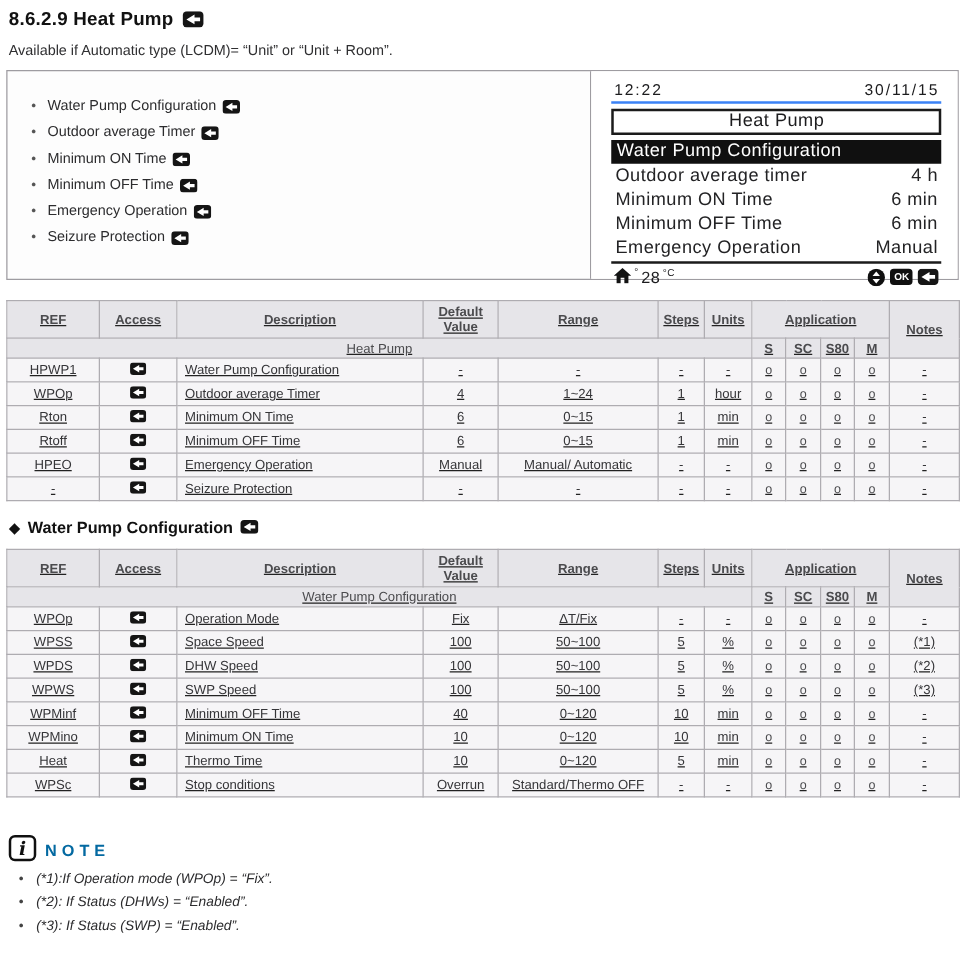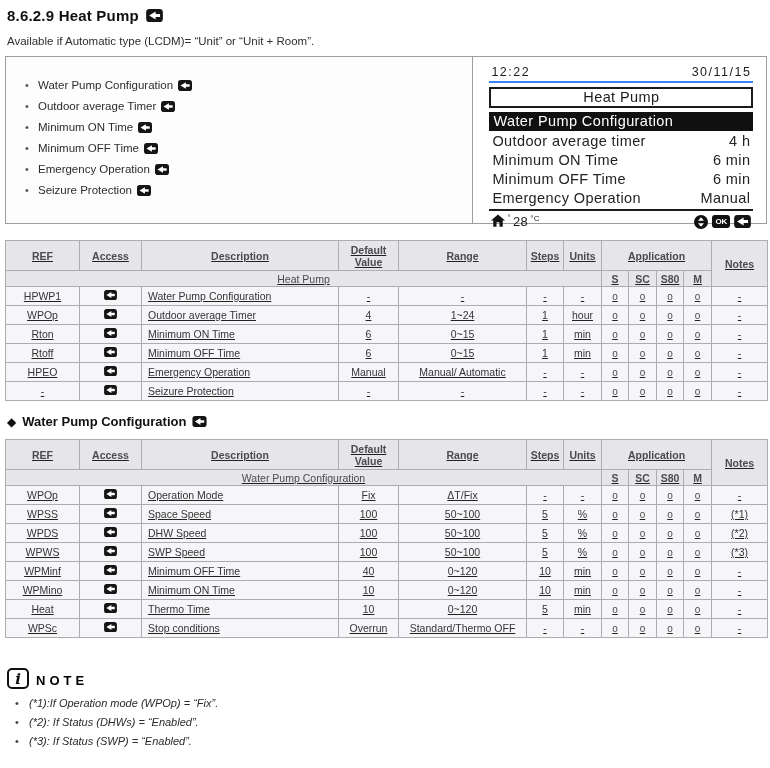--- a/index.html
+++ b/index.html
@@ -66,21 +66,21 @@
   .h2 { display:flex; align-items:center; gap:6px; margin:13px 0 10px 2px; }
   .h2 .diamond { font-size:12px; color:#111; }
   .h2 .h2-text { font-size:13px; font-weight:bold; color:#111; }
 
   
   .note-head { display:flex; align-items:flex-end; gap:7px; margin:30px 0 8px 2px; }
   .note-icon { width:22px; height:21px; border:2px solid #101010; border-radius:5px;
                display:flex; align-items:center; justify-content:center;
                font-family:"DejaVu Serif", serif; font-style:italic; font-weight:bold;
                font-size:15px; color:#101010; background:#fff; }
-  .note-label { font-size:13px; font-weight:bold; letter-spacing:4px; color:#000000;
+  .note-label { font-size:13px; font-weight:bold; letter-spacing:4px; color:#0369a1;
                 padding-bottom:1px; }
   .note-list { list-style:none; margin:6px 0 0 0; padding:0; }
   .note-item { display:flex; align-items:flex-start; margin:0 0 7px 0;
                font-style:italic; font-size:11px; color:#2b2b2d; }
   .note-item .dot { width:24px; text-align:center; color:#444; font-style:normal; }
 </style>
 </head>
 <body>
 
 <div class="page">

